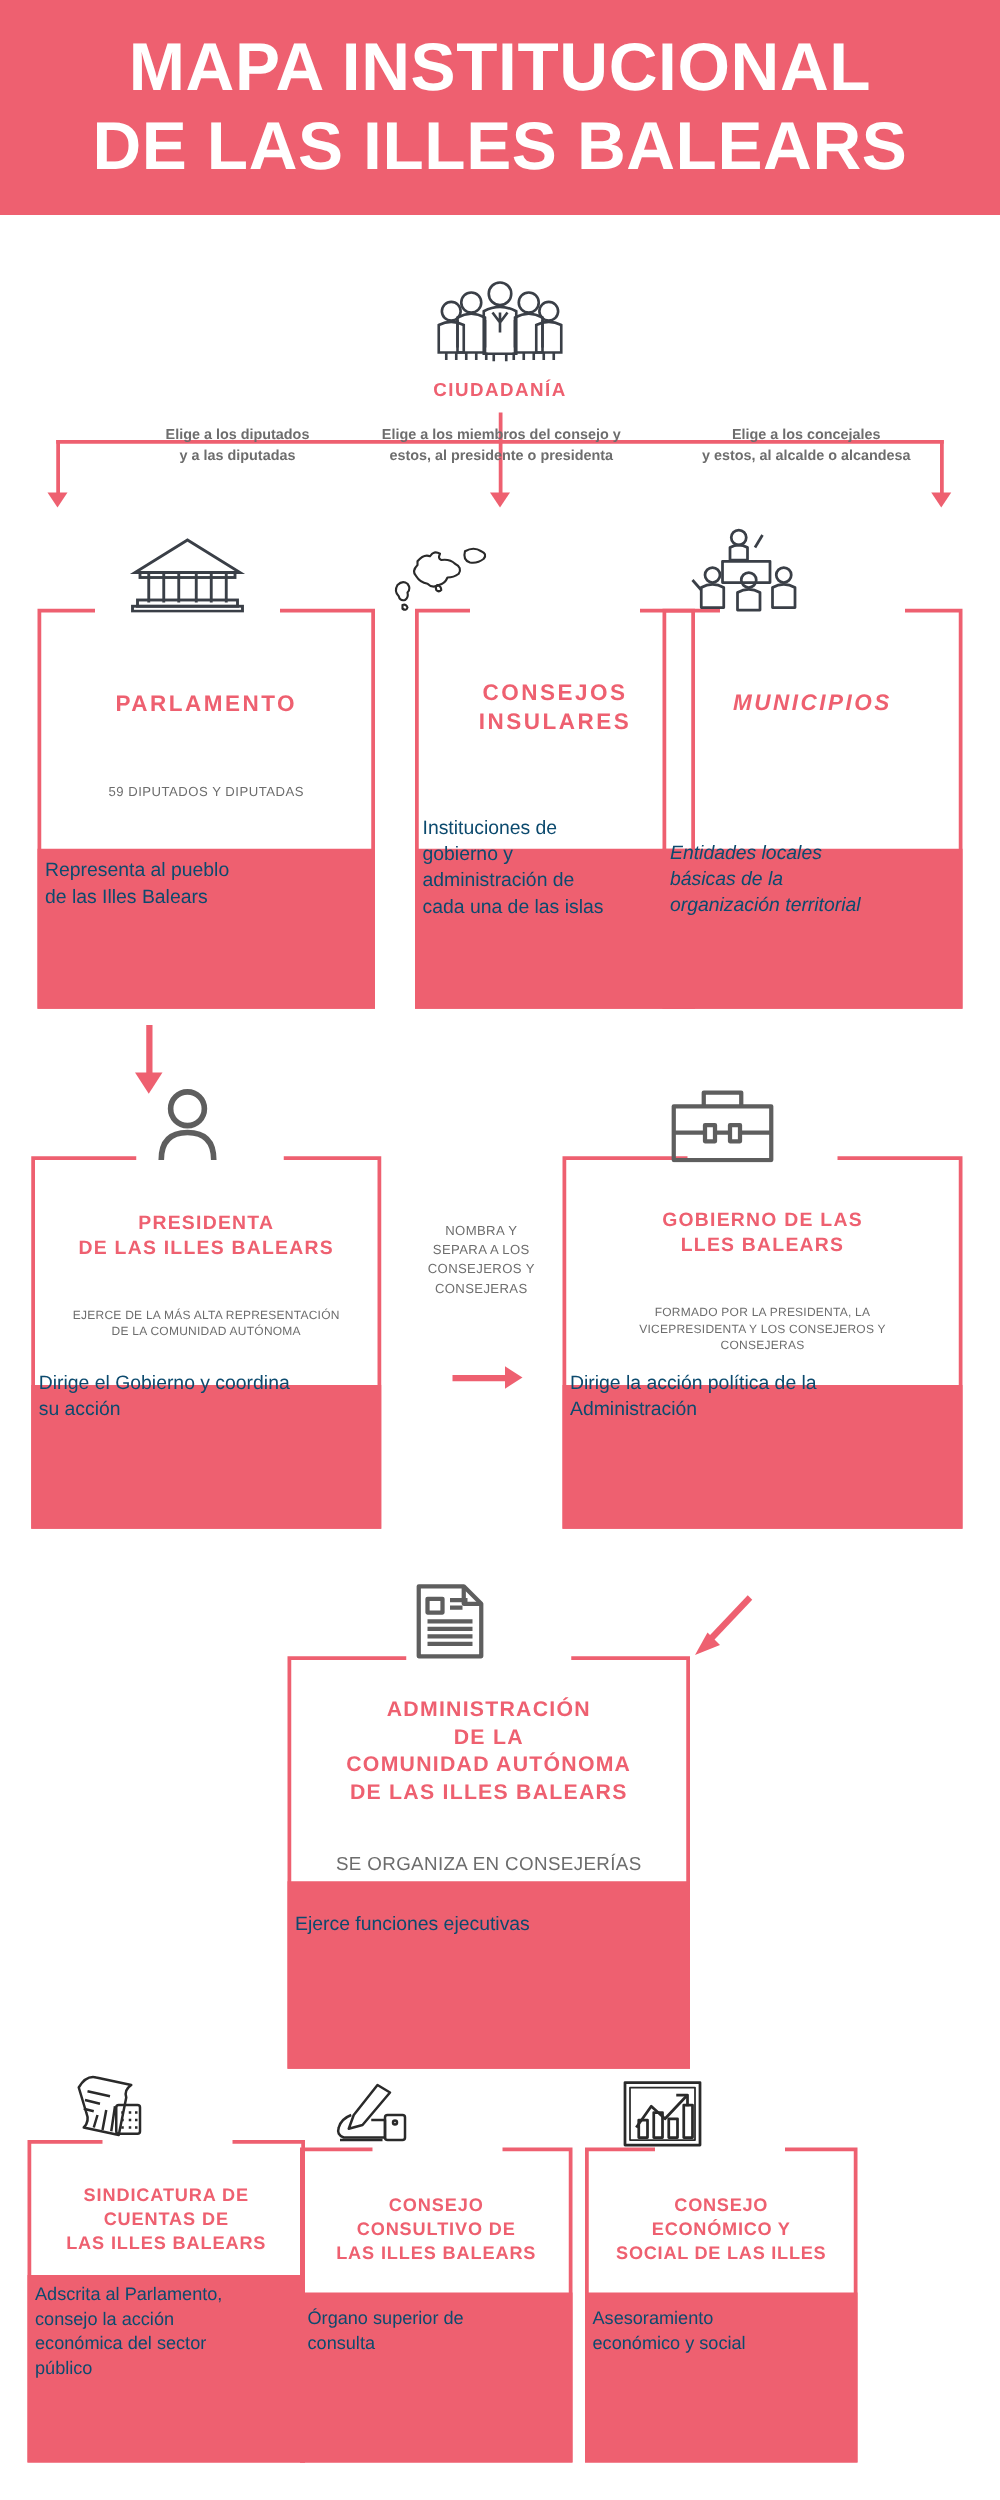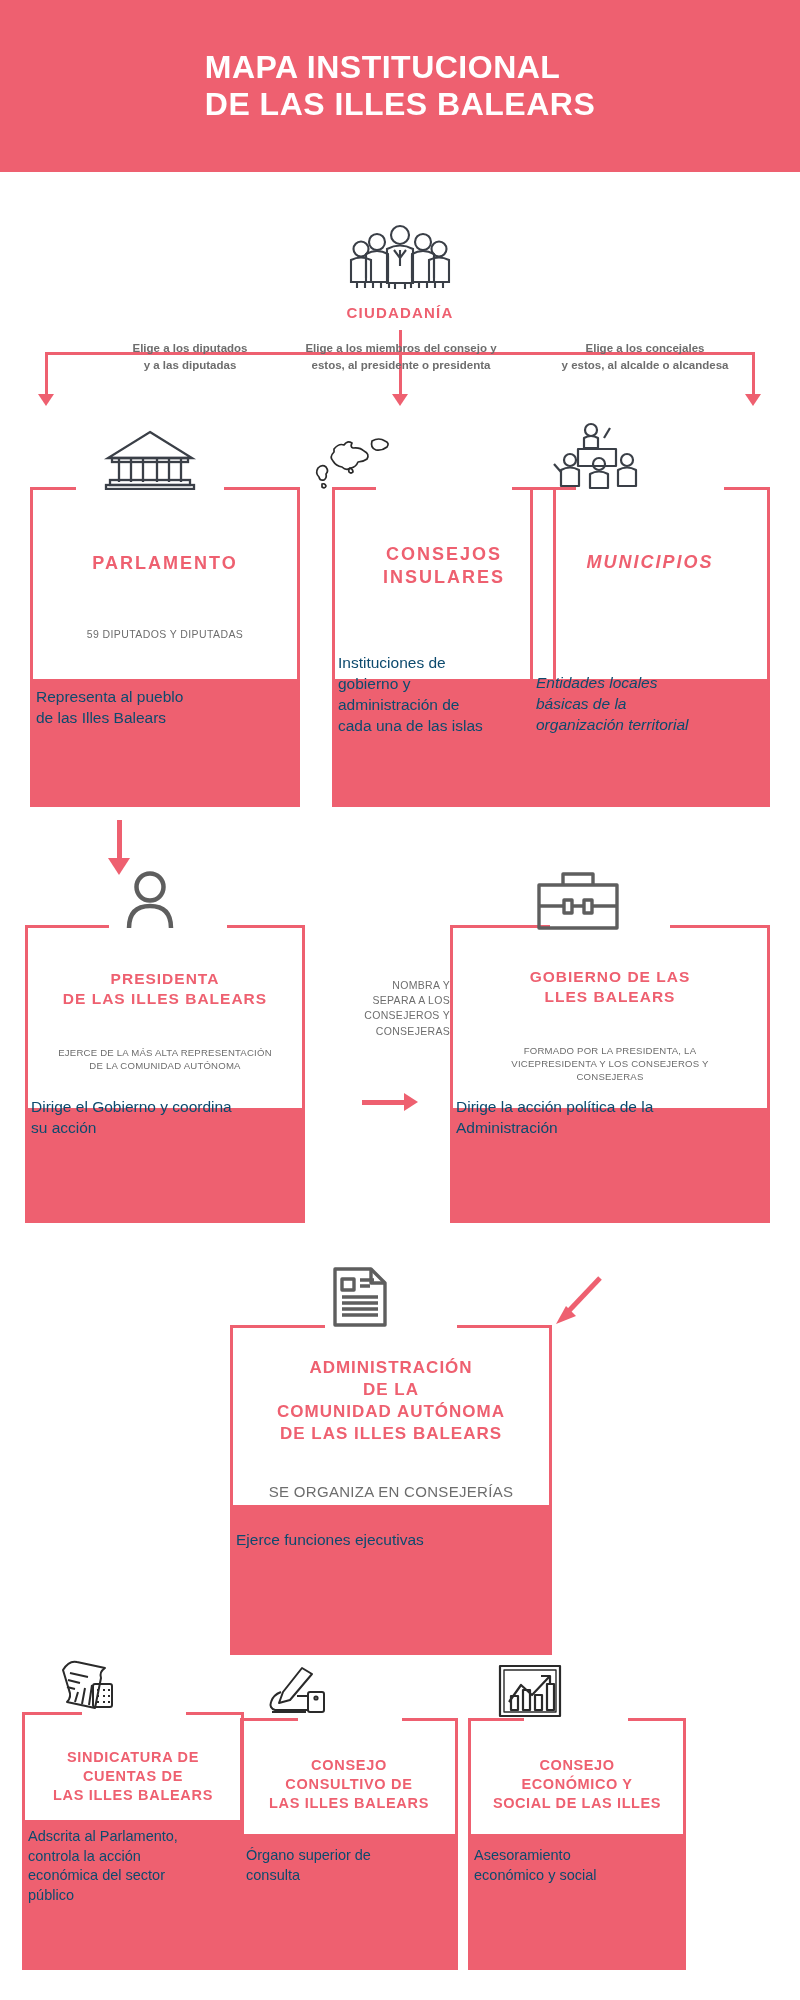--- a/index.html
+++ b/index.html
@@ -11,22 +11,22 @@
   }
   .page { position: relative; width: 800px; height: 2000px; background:#fff; }
 
   
   .header {
     position: absolute; left:0; top:0; width:800px; height:172px;
     background:#ee6070; display:flex; flex-direction:column;
     align-items:center; justify-content:center;
   }
   .header h1 {
-    color:#ffffff; font-size:32px; font-weight:bold; line-height:1.16;
-    letter-spacing:0.5px; 
+    color:#ffffff; font-size:54px; font-weight:bold; line-height:1.16;
+    letter-spacing:0.5px; text-align:center;
   }
 
   
   .card { position:absolute; }
   .card .frame {
     position:absolute; left:0; right:0; top:0; bottom:0;
     border:3px solid #ee6070;
   }
   .card .fill {
     position:absolute; left:0; right:0; bottom:0;
@@ -71,21 +71,21 @@
   .elabel {
     position:absolute; color:#6d6d6d; font-weight:bold;
     font-size:11.5px; text-align:center; line-height:1.45;
   }
   .citizen-label {
     position:absolute; color:#ee6070; font-weight:bold;
     font-size:15px; letter-spacing:1.2px; text-align:center; width:100%;
   }
   .mid-note {
     position:absolute; color:#6d6d6d; font-size:10.5px;
-    text-align:right; line-height:1.45; letter-spacing:.3px;
+    text-align:center; line-height:1.45; letter-spacing:.3px;
   }
   svg { display:block; }
 </style>
 </head>
 <body>
 
 <div class="page">
 
   <div class="header">
     <h1>
@@ -308,21 +308,21 @@
     <div class="frame"></div>
     <div class="fill" style="height:150px;"></div>
     <div class="notch" style="left:60px; width:104px;"></div>
     <div class="ctitle" style="position:absolute; left:0; right:0; top:36px; font-size:14.5px; letter-spacing:.7px;">
       <span>SINDICATURA DE</span><br>
       <span>CUENTAS DE</span><br>
       <span>LAS ILLES BALEARS</span>
     </div>
     <div class="cfoot" style="top:115px; font-size:14.5px;">
       <span>Adscrita al Parlamento,</span><br>
-      <span>controla la acción</span><br>
+      <span>consejo la acción</span><br>
       <span>económica del sector</span><br>
       <span>público</span>
     </div>
   </div>
   <div class="card-icon" style="left:86px; top:1656px; width:70px; height:60px;">
     <svg width="66" height="60" viewBox="0 0 66 60" fill="none" stroke="#2a2a2a" stroke-width="2" stroke-linejoin="round">
       <path d="M10 14 q6 -10 14 -8 l28 6 q-6 4 -4 10 l-6 30 -28 -6 q5 -5 2 -12 z"></path>
       <path d="M17 17 l18 4 M15 24 l12 3 M14 31 l8 2"></path>
       <path d="M22 46 l3 -10 M29 48 l3 -16 M36 49 l3 -20"></path>
       <rect x="40" y="28" width="19" height="23" rx="2"></rect>

